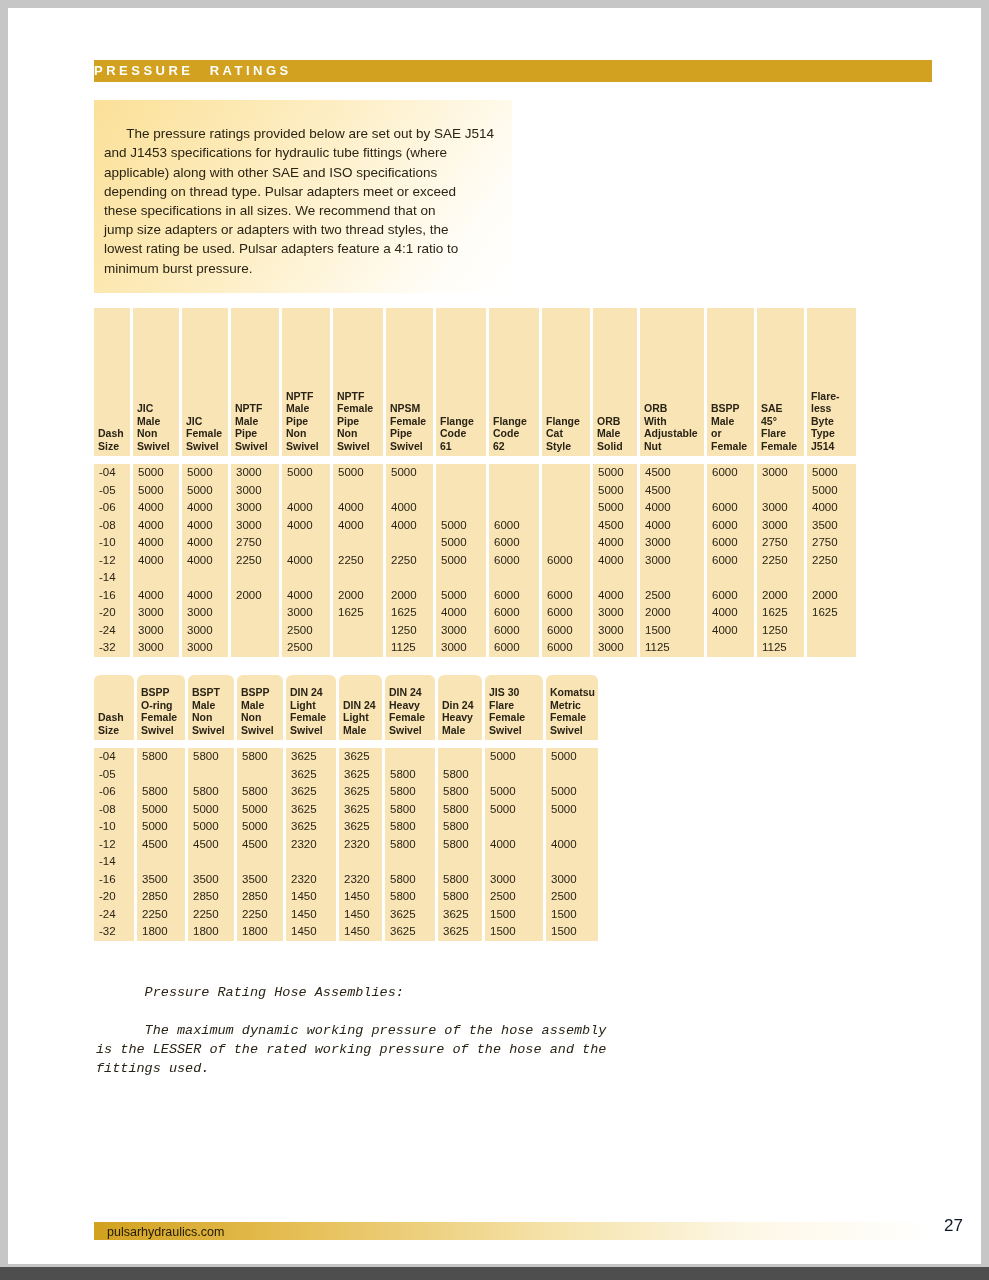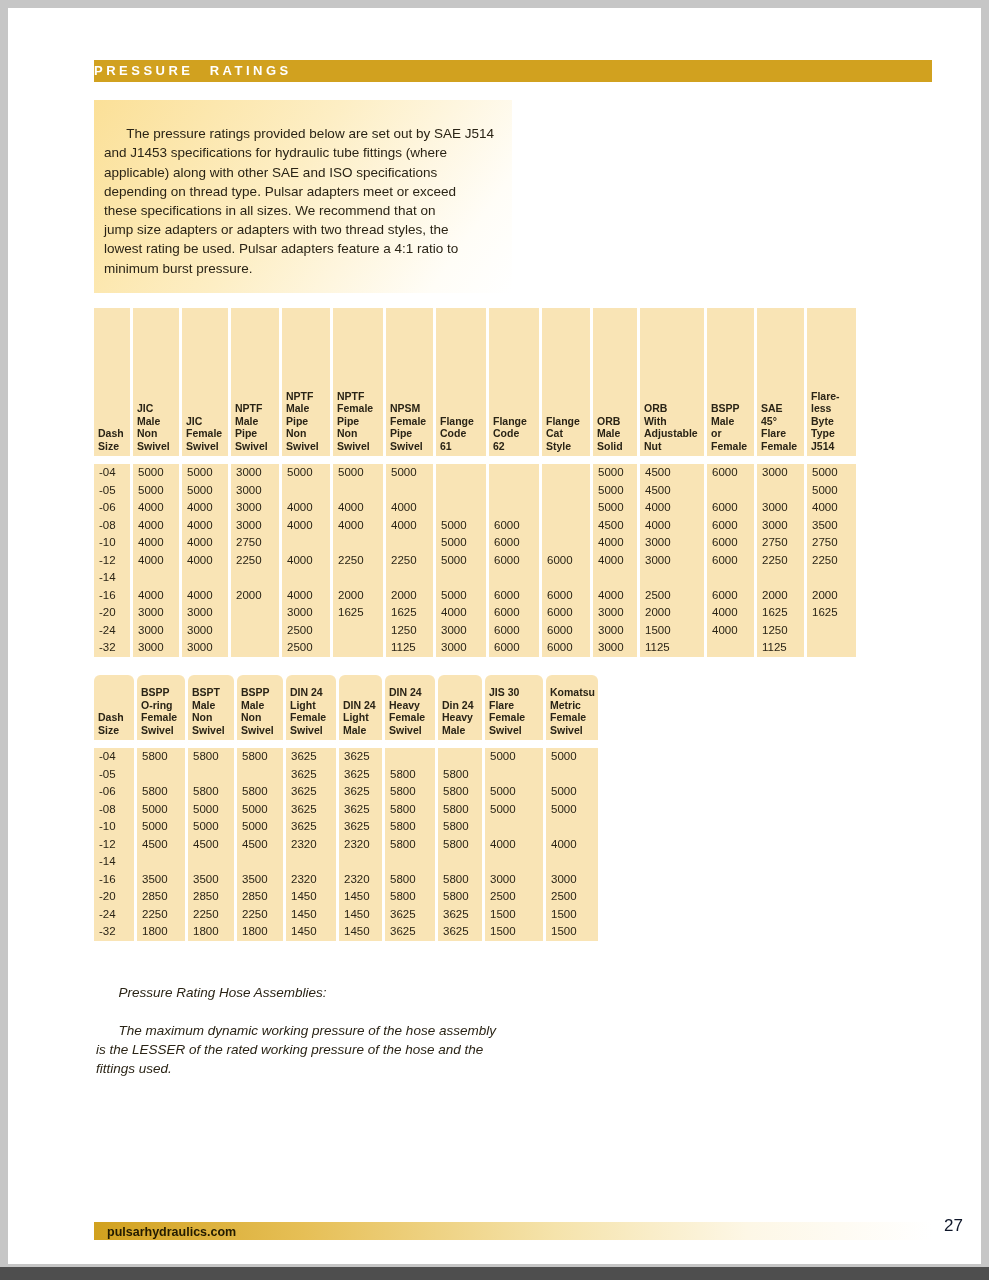--- a/index.html
+++ b/index.html
@@ -64,28 +64,29 @@
   .tbl1 th:nth-child(15){width:49px}
   .tbl2 th:nth-child(1){width:40px}  .tbl2 th:nth-child(2){width:48px}
   .tbl2 th:nth-child(3){width:46px}  .tbl2 th:nth-child(4){width:46px}
   .tbl2 th:nth-child(5){width:50px}  .tbl2 th:nth-child(6){width:43px}
   .tbl2 th:nth-child(7){width:50px}  .tbl2 th:nth-child(8){width:44px}
   .tbl2 th:nth-child(9){width:58px}  .tbl2 th:nth-child(10){width:52px}
   .note {
     position: absolute; left: 88px; top: 956px;
     font-style: italic; font-size: 13.5px; line-height: 19px;
     white-space: pre;
+    font-family: Liberation Mono, monospace;
   }
   .footer-bar {
     position: absolute; left: 86px; top: 1214px; width: 838px; height: 18px;
     background: linear-gradient(90deg, var(--gold, #d1a11f) 0%, #e6bf56 25%, #f5e3ab 55%, #fdf7e6 78%, #ffffff 100%);
     line-height: 18px;
   }
   .footer-bar .site {
-    font-weight: bold; font-size: 12.5px; color: #221b00;
+    font-weight: normal; font-size: 12.5px; color: #221b00;
     padding-left: 13px; cursor: pointer;
   }
   .page-num {
     position: absolute; left: 936px; top: 1208px;
     font-size: 17px; color: #0f172a;
   }
 </style>
 </head>
 <body>
 

